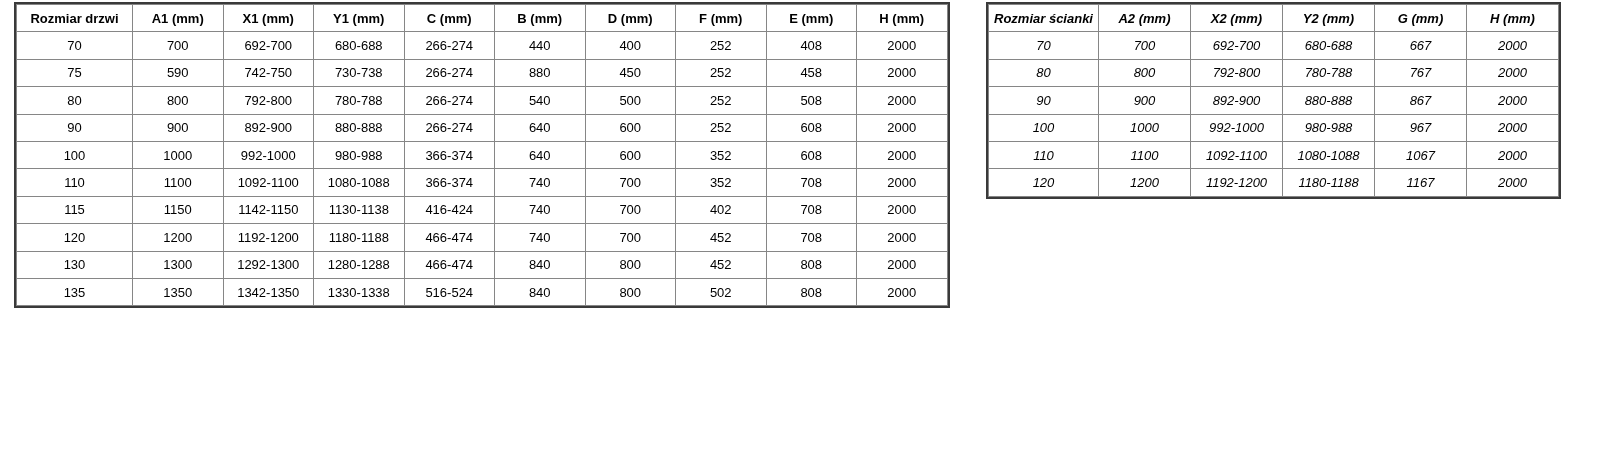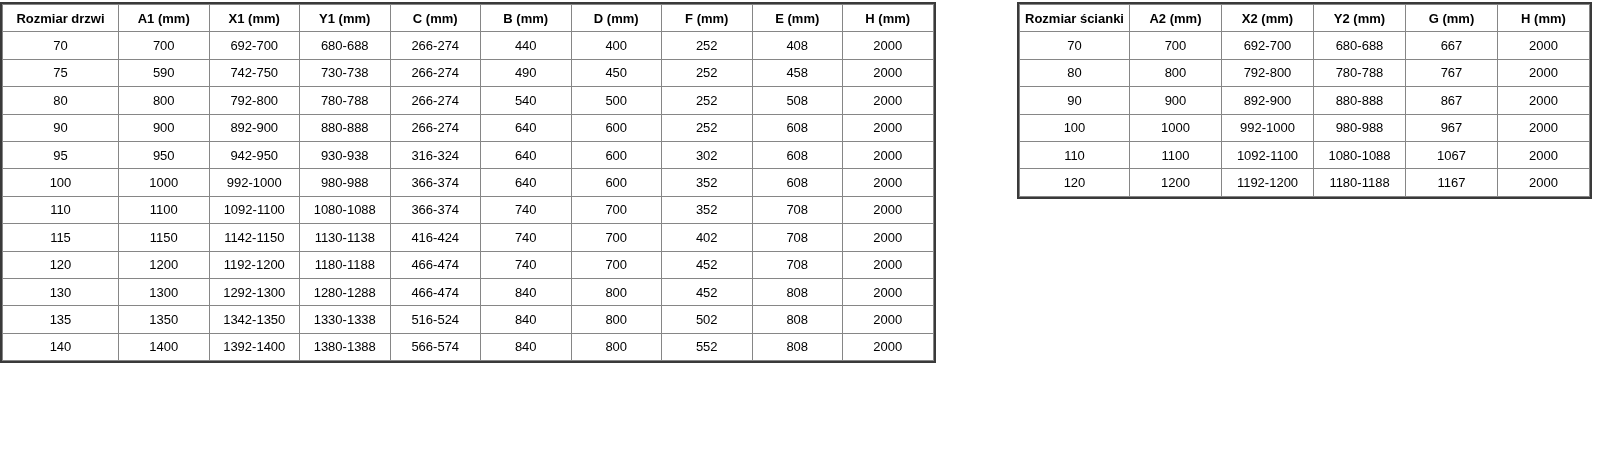--- a/index.html
+++ b/index.html
@@ -10,22 +10,22 @@
     font-family: "Liberation Sans", "DejaVu Sans", sans-serif;
     position: relative;
     overflow: hidden;
   }
   .table-wrap {
     position: absolute;
     top: 2px;
     border: 2px solid #3a3a3a;
     background: #ffffff;
   }
-  #door-table-wrap { left: 0; }
-  #wall-table-wrap { left: 1017px; }
+  #door-table-wrap { left: 14px; }
+  #wall-table-wrap { left: 986px; font-style: italic; }
 
   table.spec-table {
     border-collapse: collapse;
     table-layout: fixed;
   }
   table.spec-table th,
   table.spec-table td {
     border: 1px solid #868686;
     padding: 0;
     height: 27.4px;
@@ -87,21 +87,21 @@
           <td>252</td>
           <td>408</td>
           <td>2000</td>
         </tr>
         <tr>
           <td>75</td>
           <td>590</td>
           <td>742-750</td>
           <td>730-738</td>
           <td>266-274</td>
-          <td>490</td>
+          <td>880</td>
           <td>450</td>
           <td>252</td>
           <td>458</td>
           <td>2000</td>
         </tr>
         <tr>
           <td>80</td>
           <td>800</td>
           <td>792-800</td>
           <td>780-788</td>
@@ -114,32 +114,20 @@
         </tr>
         <tr>
           <td>90</td>
           <td>900</td>
           <td>892-900</td>
           <td>880-888</td>
           <td>266-274</td>
           <td>640</td>
           <td>600</td>
           <td>252</td>
-          <td>608</td>
-          <td>2000</td>
-        </tr>
-        <tr>
-          <td>95</td>
-          <td>950</td>
-          <td>942-950</td>
-          <td>930-938</td>
-          <td>316-324</td>
-          <td>640</td>
-          <td>600</td>
-          <td>302</td>
           <td>608</td>
           <td>2000</td>
         </tr>
         <tr>
           <td>100</td>
           <td>1000</td>
           <td>992-1000</td>
           <td>980-988</td>
           <td>366-374</td>
           <td>640</td>
@@ -201,32 +189,20 @@
           <td>1350</td>
           <td>1342-1350</td>
           <td>1330-1338</td>
           <td>516-524</td>
           <td>840</td>
           <td>800</td>
           <td>502</td>
           <td>808</td>
           <td>2000</td>
         </tr>
-        <tr>
-          <td>140</td>
-          <td>1400</td>
-          <td>1392-1400</td>
-          <td>1380-1388</td>
-          <td>566-574</td>
-          <td>840</td>
-          <td>800</td>
-          <td>552</td>
-          <td>808</td>
-          <td>2000</td>
-        </tr>
       </tbody>
     </table>
   </div>
 
 <div id="wall-table-wrap" class="table-wrap">
     <table class="spec-table">
       <colgroup>
         <col class="first">
         <col>
         <col>

